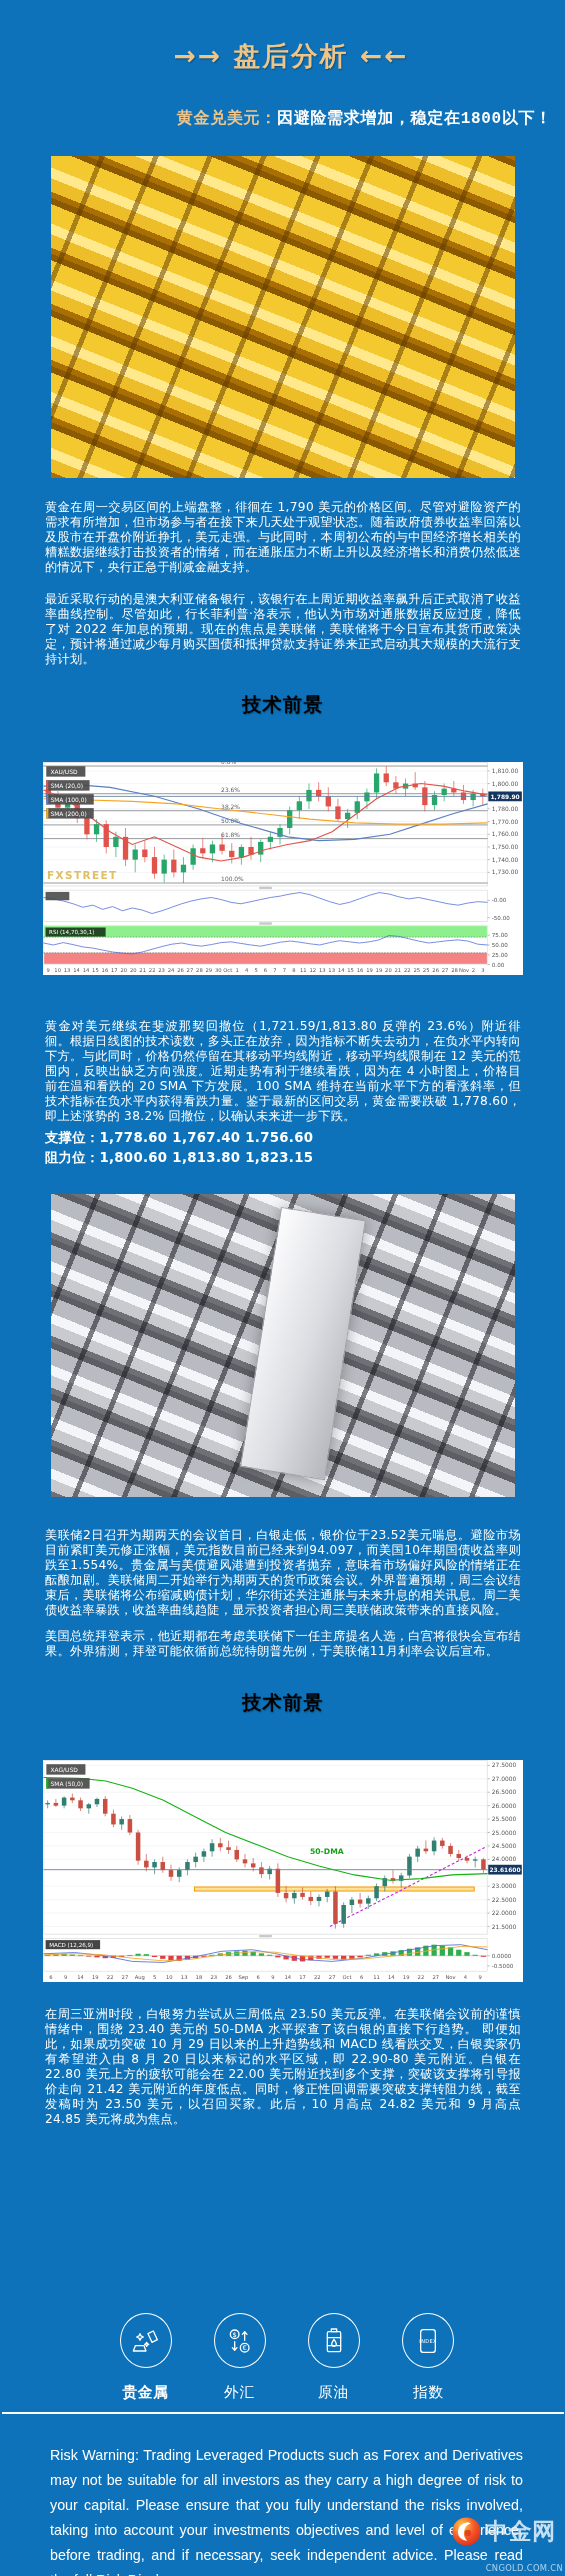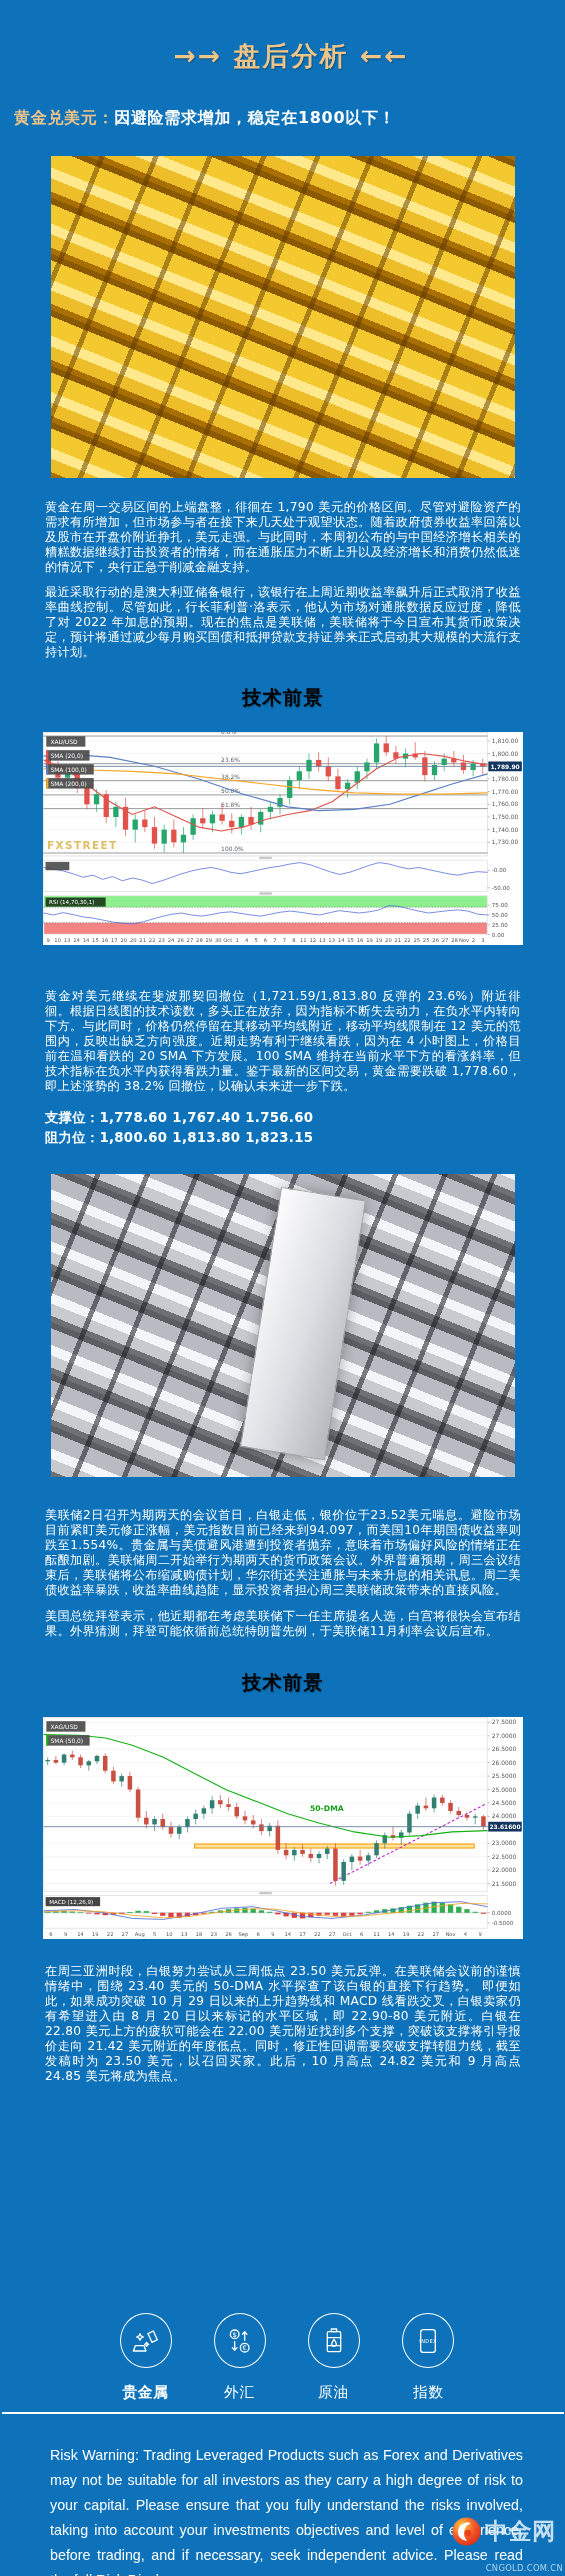--- a/index.html
+++ b/index.html
@@ -1,39 +1,39 @@
 <!DOCTYPE html>
 <html style="font-size:11.2px"><head>
 <meta charset="utf-8">
 <style>
   html,body{margin:0;padding:0;background:#0d72b9;}
   body{width:566px;font-family:"DejaVu Sans","Liberation Sans",sans-serif;color:#fff;}
   .page{position:relative;width:566px;height:2576px;overflow:hidden;background:#0d72b9;box-sizing:border-box;padding-top:38px;}
   .main-title{text-align:center;font-size:26.6px;font-weight:bold;color:#eec488;letter-spacing:2.1px;text-shadow:0.7px 1.4px 1.4px rgba(0,0,0,.35);padding-left:16px;}
-  .sec-head{text-align:left;font-size:16px;font-weight:bold;margin:34px 14px 0;letter-spacing:0.7px;}
+  .sec-head{text-align:right;font-size:16px;font-weight:bold;margin:34px 14px 0;letter-spacing:0.7px;font-family:Liberation Mono, monospace;}
   .sec-head .gold{color:#eec488;}
   .photo{position:relative;width:464px;margin:26.6px auto 0;overflow:hidden;}
   .photo.goldimg{height:322px;
     background:
       repeating-linear-gradient(112deg, rgba(95,55,0,0) 0 45px, rgba(95,55,0,.5) 45px 50px),
       repeating-linear-gradient(22deg, #a96f05 0 5.6px, #edbd2a 5.6px 18px, #ffe98c 18px 28px, #f3c92f 28px 46px, #8a5a03 46px 52px),
       linear-gradient(135deg,#e8b821,#f6d54e);}
   .photo.silverimg{height:303px;
     background:
       repeating-linear-gradient(112deg, rgba(25,25,32,0) 0 41px, rgba(25,25,32,.55) 41px 46px),
       repeating-linear-gradient(22deg, #6f7076 0 5.6px, #c9cacf 5.6px 17px, #f4f5f8 17px 26.6px, #b9bbc2 26.6px 42px, #5d5e64 42px 48px),
       linear-gradient(135deg,#c2c3c9,#e9eaee);}
   .photo.silverimg::after{content:"";position:absolute;left:45%;top:6%;width:18%;height:86%;
     transform:rotate(9deg);background:linear-gradient(100deg,#fdfdfe,#dcdde2 55%,#b5b7bd);
     box-shadow:0 0 14px rgba(0,0,0,.3);border:0.7px solid #9fa1a8;}
   p.body{width:476px;margin:22.4px auto 0;font-size:12.2px;line-height:15px;text-align:justify;letter-spacing:0.3px;}
-  p.body.second{margin-top:10px;}
+  p.body.second{margin-top:17px;}
   .tech{ text-align:center;color:#000000;font-size:19px;font-weight:bold;margin-top:25px;letter-spacing:1.4px;text-shadow:0.7px 1.4px 1.4px rgba(0,0,0,.35);}
-  .chart-wrap{width:480px;margin:21px auto 0;background:#fff;line-height:0;text-decoration:underline;}
-  .levels{width:476px;margin:14px auto 0;font-size:13.3px;font-weight:bold;line-height:19.6px;letter-spacing:0.3px;}
+  .chart-wrap{width:480px;margin:44px auto 0;background:#fff;line-height:0;text-decoration:underline;}
+  .levels{width:476px;margin:4px auto 0;font-size:13.3px;font-weight:bold;line-height:19.6px;letter-spacing:0.3px;}
   .divider{position:absolute;left:2.1px;right:2.1px;top:2412px;height:2.1px;background:#ffffff;}
   .cat-circle{position:absolute;top:2313px;width:50px;height:53px;border:1.7px solid #fff;border-radius:50%;
     display:flex;align-items:center;justify-content:center;}
   .cat-label{position:absolute;top:2383px;width:91px;text-align:center;font-size:14.7px;letter-spacing:0.7px;}
   .risk{position:absolute;left:50px;width:473px;top:2443px;font-size:14.3px;line-height:25px;text-align:justify;color:#fff;font-family:"Liberation Sans","DejaVu Sans",sans-serif;}
   .logo{position:absolute;top:2516px;left:451px;width:112px;}
   .logo-row{display:flex;align-items:center;}
   .logo-name{font-size:23px;font-weight:bold;color:rgba(230,243,253,.85);margin-left:2.8px;letter-spacing:0.7px;}
   .logo-domain{font-size:8.4px;color:rgba(210,231,246,.8);text-align:right;letter-spacing:0.3px;margin-top:16px;}
   .logo-tagline{font-size:9px;color:rgba(210,231,246,.8);letter-spacing:2.8px;margin-top:2.8px;white-space:nowrap;margin-left:-19.6px;}

